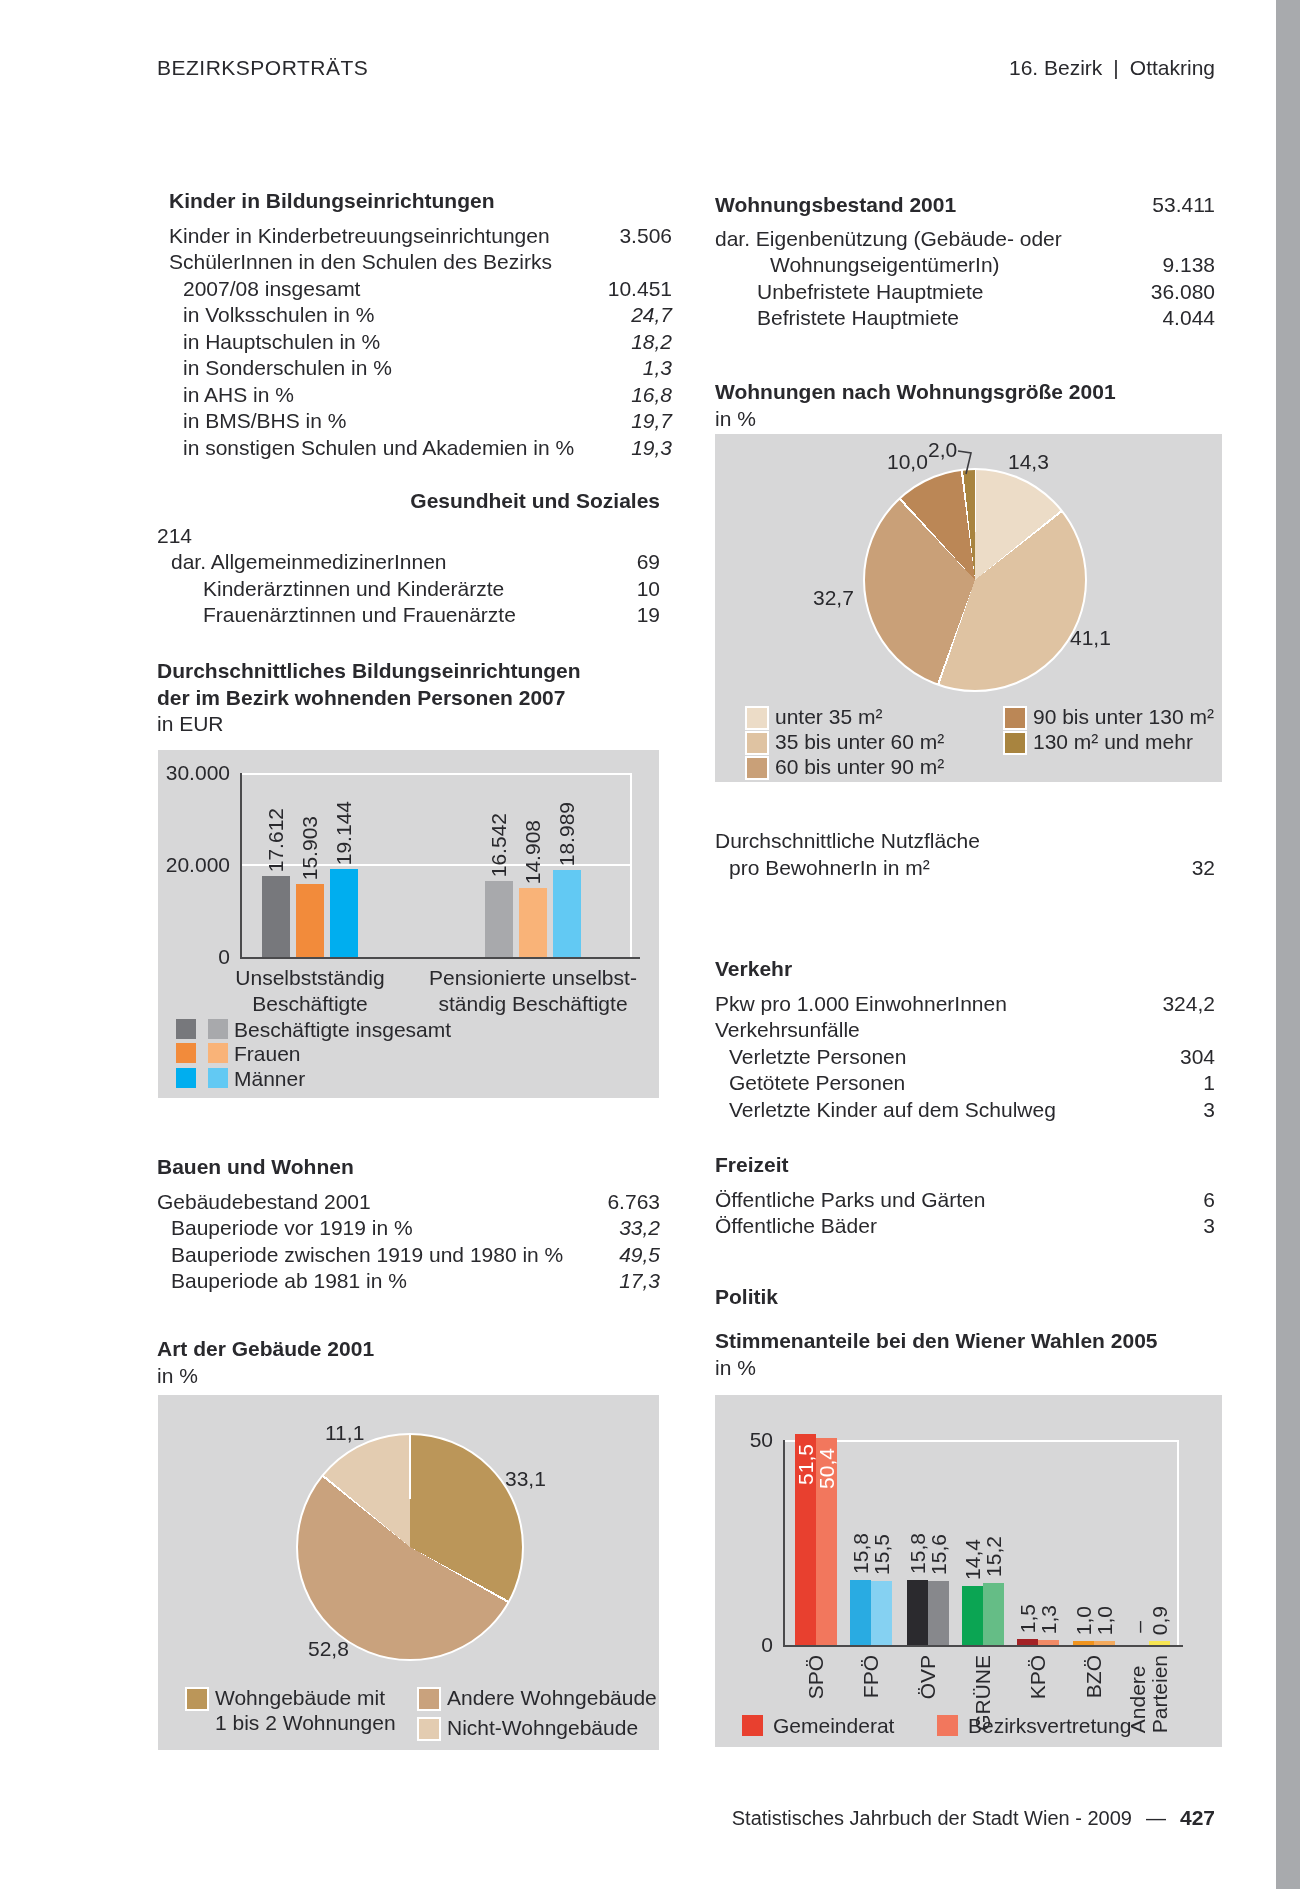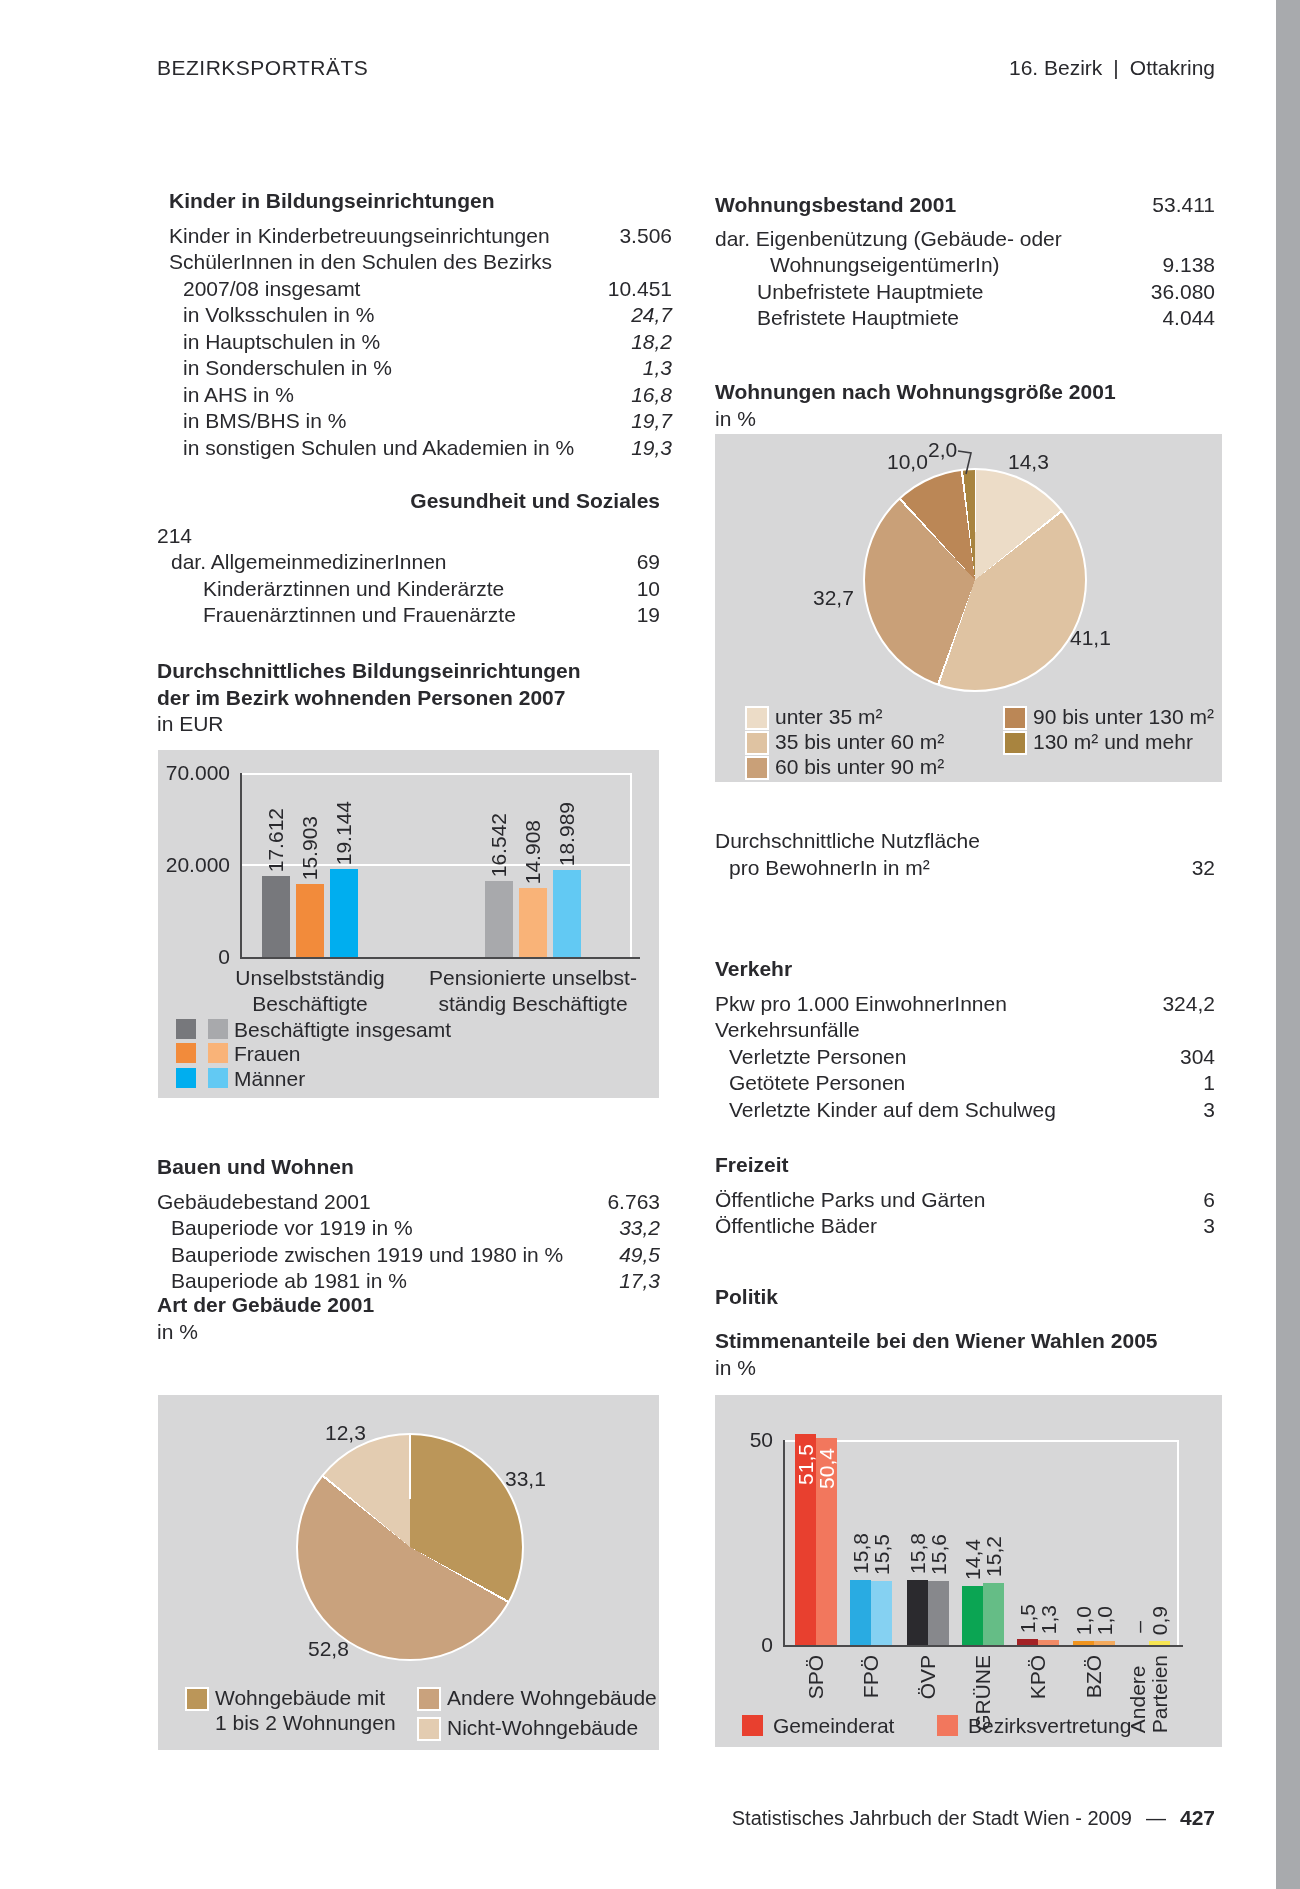--- a/index.html
+++ b/index.html
@@ -26,21 +26,21 @@
   .cat{text-align:center;font-size:21px;line-height:26px;white-space:pre-line;}
   .lgsq{width:20px;height:20px;}
   .lgsq.wb{border:2px solid #ffffff;}
   .lgtxt{font-size:21px;line-height:25px;white-space:pre-line;}
   .pie{border-radius:50%;border:2px solid #ffffff;}
   .plab{font-size:21px;}
   .s-kinder{left:157px;top:188px;width:503px;margin-left:12px;}
   .s-gesund{left:157px;top:488px;width:503px;text-align:right;}
   .s-einkhead{left:157px;top:658px;width:503px;}
   .s-bauen{left:157px;top:1154px;width:503px;}
-  .s-gebhead{left:157px;top:1292px;width:503px;}
+  .s-gebhead{left:157px;top:1336px;width:503px;}
   .s-wbest{left:715px;top:192px;width:500px;}
   .s-wghead{left:715px;top:379px;width:500px;}
   .s-nutz{left:715px;top:828px;width:500px;}
   .s-verkehr{left:715px;top:956px;width:500px;}
   .s-freizeit{left:715px;top:1152px;width:500px;}
   .s-politik{left:715px;top:1284px;width:500px;}
   .s-wahlhead{left:715px;top:1328px;width:500px;}
   #chart-einkommen{left:158px;top:750px;width:501px;height:348px;}
   #chart-wohnungsgroesse{left:715px;top:434px;width:507px;height:348px;}
   #chart-gebaeude{left:158px;top:1395px;width:501px;height:355px;}
@@ -127,21 +127,21 @@
     <div class="title" style="margin-bottom:0">Durchschnittliches Bildungseinrichtungen</div>
     <div class="title" style="margin-bottom:0">der im Bezirk wohnenden Personen 2007</div>
     <div class="unit">in EUR</div>
   </div>
   <div class="panel" id="chart-einkommen">
       <div class="wline" style="left: 84px; top: 23px; width: 388px; height: 2px;"></div>
       <div class="wline" style="left: 84px; top: 114px; width: 388px; height: 2px;"></div>
       <div class="wline" style="left: 472px; top: 23px; width: 2px; height: 184px;"></div>
       <div class="aline" style="left: 82px; top: 23px; width: 2px; height: 186px;"></div>
       <div class="aline" style="left: 82px; top: 207px; width: 400px; height: 2px;"></div>
-      <div class="ytick" style="left: 0px; top: 11px; width: 72px;">70.000</div>
+      <div class="ytick" style="left: 0px; top: 11px; width: 72px;">30.000</div>
       <div class="ytick" style="left: 0px; top: 103px; width: 72px;">20.000</div>
       <div class="ytick" style="left: 0px; top: 195px; width: 72px;">0</div>
       <div style="left: 104px; top: 126px; width: 28px; height: 81px; background: rgb(119, 120, 124);"></div>
       <div class="vlab" style="left: 107px; bottom: 226px;">17.612</div>
       <div style="left: 327px; top: 131px; width: 28px; height: 76px; background: rgb(168, 169, 172);"></div>
       <div class="vlab" style="left: 330px; bottom: 221px;">16.542</div>
       <div style="left: 138px; top: 134px; width: 28px; height: 73px; background: rgb(242, 139, 59);"></div>
       <div class="vlab" style="left: 141px; bottom: 218px;">15.903</div>
       <div style="left: 361px; top: 138px; width: 28px; height: 69px; background: rgb(249, 179, 120);"></div>
       <div class="vlab" style="left: 364px; bottom: 214px;">14.908</div>
@@ -187,21 +187,21 @@
   </div>
 
   <div class="sec s-gebhead">
     <div class="title" style="margin-bottom:0">Art der Gebäude 2001</div>
     <div class="unit">in %</div>
   </div>
   <div class="panel" id="chart-gebaeude">
       <div class="pie" style="left: 138px; top: 38px; width: 224px; height: 224px; background: conic-gradient(rgb(255, 255, 255) 0deg, rgb(255, 255, 255) 0.6deg, rgb(187, 150, 89) 0.6deg, rgb(187, 150, 89) 118.56deg, rgb(255, 255, 255) 118.56deg, rgb(255, 255, 255) 119.16deg, rgb(255, 255, 255) 119.16deg, rgb(255, 255, 255) 119.76deg, rgb(201, 162, 125) 119.76deg, rgb(201, 162, 125) 308.64deg, rgb(255, 255, 255) 308.64deg, rgb(255, 255, 255) 309.24deg, rgb(255, 255, 255) 309.24deg, rgb(255, 255, 255) 309.84deg, rgb(227, 204, 177) 309.84deg, rgb(227, 204, 177) 359.4deg, rgb(255, 255, 255) 359.4deg, rgb(255, 255, 255) 360deg);"></div>
       <div class="plab" style="left: 347px; top: 72px;">33,1</div>
       <div class="plab" style="left: 150px; top: 242px;">52,8</div>
-      <div class="plab" style="left: 167px; top: 26px;">12,3</div>
+      <div class="plab" style="left: 167px; top: 26px;">11,1</div>
       <div class="lgsq wb" style="left: 27px; top: 292px; background: rgb(187, 150, 89);"></div>
       <div class="lgtxt" style="left: 57px; top: 290px;">Wohngebäude mit
 1 bis 2 Wohnungen</div>
       <div class="lgsq wb" style="left: 259px; top: 292px; background: rgb(201, 162, 125);"></div>
       <div class="lgtxt" style="left: 289px; top: 290px;">Andere Wohngebäude</div>
       <div class="lgsq wb" style="left: 259px; top: 322px; background: rgb(227, 204, 177);"></div>
       <div class="lgtxt" style="left: 289px; top: 320px;">Nicht-Wohngebäude</div>
     </div>
 
   <div class="sec s-wbest">

